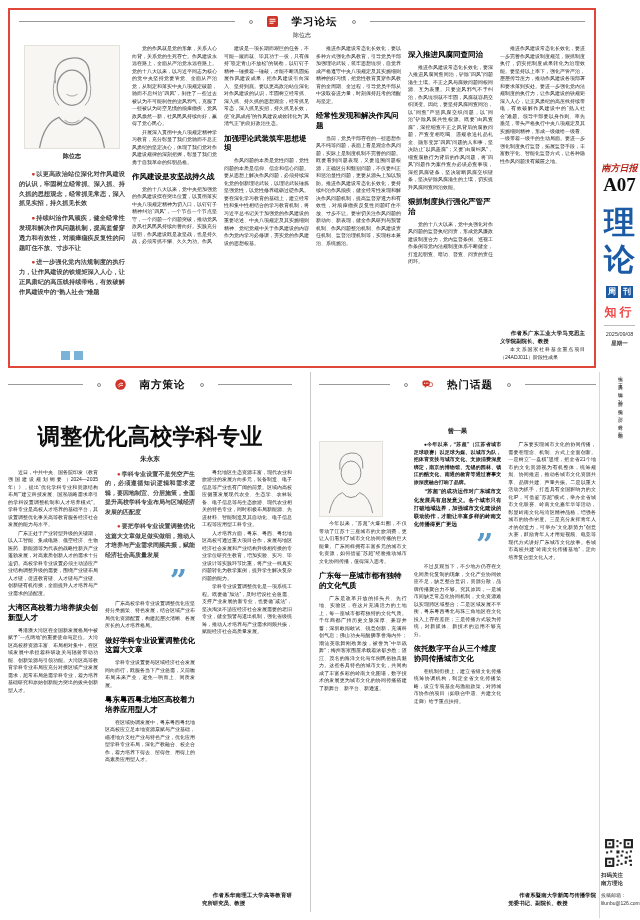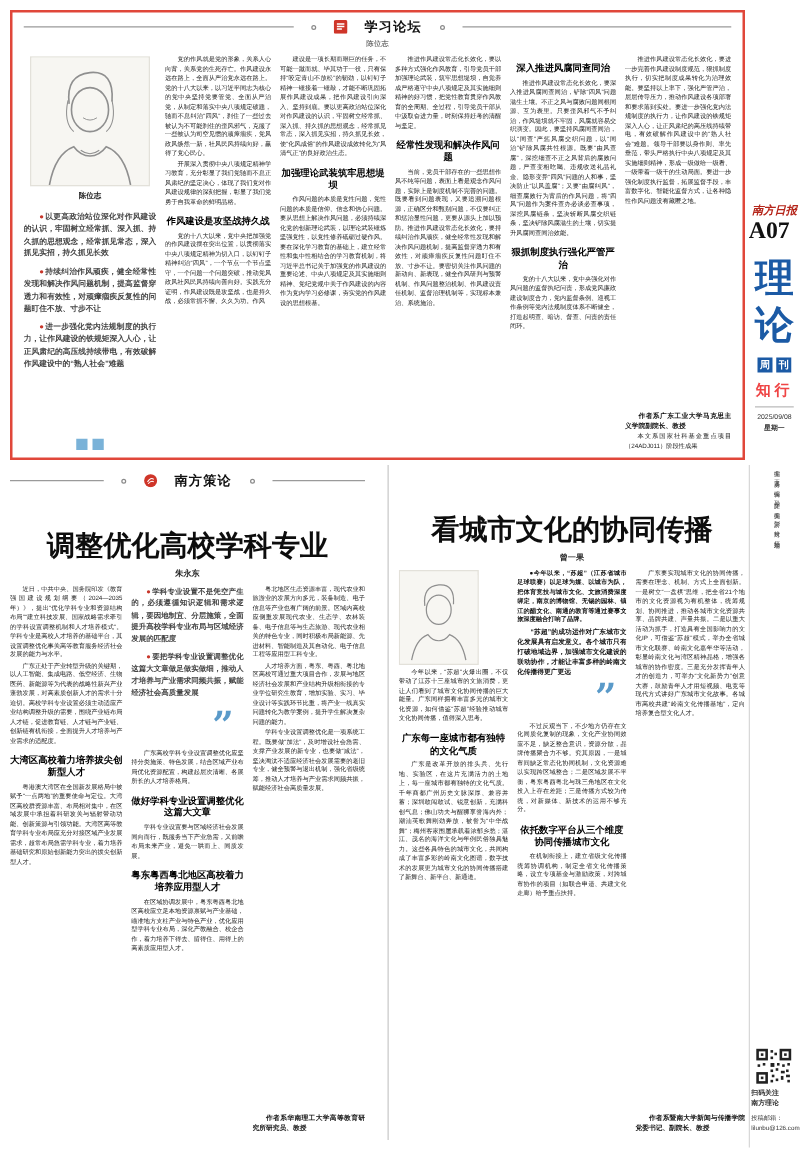--- a/index.html
+++ b/index.html
@@ -24,42 +24,42 @@
   .hl-item{font-size:6.2px;font-weight:700;color:#454545;line-height:1.58;margin:0 0 5px;text-align:justify;text-indent:2em;}
   .hl-item .dot{color:#c8372b;margin-right:1px;}
   .blue-sqs{margin-top:auto;display:flex;gap:4px;justify-content:center;padding:4px 0 2px;}
   .blue-sqs i{width:9px;height:9px;background:#7ab2d8;display:block;}
 
   .main-cols{flex:1;display:flex;gap:7px;overflow:hidden;}
   .col{flex:1;overflow:hidden;display:flex;flex-direction:column;}
   .bp,.bb,.bq,.bnote{font-size:5px;line-height:1.5;text-align:justify;text-indent:2em;margin:0 0 1px;color:#222;}
   .bb{font-weight:700;color:#111;}
   .bq{font-weight:700;color:#111;font-size:5.4px;}
-  .bh{font-size:7.5px;font-weight:900;text-align:center;color:#000;margin:5px 0 4px;line-height:1.3;}
+  .bh{font-size:7.5px;font-weight:900;color:#000;margin:5px 0 4px;line-height:1.3;}
   .bglyph{text-align:right;font-family:"DejaVu Serif","Liberation Serif",serif;font-weight:900;font-size:30px;color:#5a9ac9;line-height:0.55;padding:8px 8px 10px 0;flex:none;}
   .bbyline{font-size:5.4px;font-weight:700;text-indent:2em;margin:4px 0 1px;margin-top:auto;color:#111;line-height:1.5;text-align:justify;}
   .bnote{margin-top:0;}
   .bullets{margin:1px 0 0;}
   .bullets .hl-item{font-size:6px;}
   .portrait.small{width:64px;height:76px;margin:0 0 3px;flex:none;}
 
   
   .bottom{position:absolute;left:8px;top:372px;width:588px;height:540px;display:flex;box-sizing:border-box;}
   .art{display:flex;flex-direction:column;box-sizing:border-box;overflow:hidden;}
   .left-art{width:303px;flex:none;border-right:1px solid #c9c9c9;padding:6px 18px 4px 0;}
   .right-art{flex:1;padding:6px 0 4px 8px;}
   .headline2{margin:5px 0 0;font-family:"Liberation Serif","DejaVu Serif",serif;font-weight:900;font-size:22.5px;line-height:1.22;text-align:center;color:#0d0d0d;}
   .art-author{text-align:center;font-size:6.5px;font-weight:bold;color:#222;margin:4px 0 2px;}
   .art-cols{flex:1;display:flex;gap:7px;overflow:hidden;margin-top:3px;}
 
   
   .sidebar{position:absolute;left:599px;top:0;width:41px;height:920px;}
   .sidebar::before{content:"";position:absolute;left:0;top:372px;bottom:2px;width:1px;background:#d8d8d8;}
   .s-logo{position:absolute;top:162px;left:0;right:0;text-align:center;font-family:"Liberation Serif",serif;font-style:italic;font-weight:900;font-size:9px;color:#b5251a;letter-spacing:0;}
-  .s-page{position:absolute;top:174px;left:0;right:0;text-align:left;font-family:"Liberation Serif",serif;font-weight:700;font-size:19px;color:#111;}
+  .s-page{position:absolute;top:174px;left:0;right:0;text-align:center;font-family:"Liberation Serif",serif;font-weight:700;font-size:19px;color:#111;}
   .s-ed{position:absolute;top:204px;left:0;right:0;text-align:center;font-family:"Liberation Serif","DejaVu Serif",serif;font-weight:900;font-size:31px;line-height:37px;color:#1b5aa5;}
   .s-weekly{position:absolute;top:286px;left:0;right:0;display:flex;justify-content:center;gap:3px;}
   .s-weekly b{width:12px;height:12px;background:#1b5aa5;color:#fff;font-size:8px;line-height:12px;text-align:center;font-weight:700;}
   .s-sub{position:absolute;top:304px;left:0;right:0;text-align:center;font-size:12px;font-weight:700;letter-spacing:3px;color:#ef4444;}
   .s-hr{position:absolute;top:325px;left:5px;right:5px;height:1px;background:#bbb;}
   .s-date{position:absolute;top:330px;left:0;right:0;text-align:center;font-size:5.5px;color:#333;line-height:1.6;}
   .s-date b{display:block;font-size:5.5px;}
   .s-credits{position:absolute;top:372px;left:0;right:0;display:flex;justify-content:center;height:150px;}
   .s-credits span{writing-mode:vertical-rl;font-size:4.8px;letter-spacing:1px;color:#444;}
   .s-qr{position:absolute;top:838px;left:5px;width:30px;height:30px;}
@@ -188,23 +188,39 @@
           <div class="col">
             <p class="bp">粤北地区生态资源丰富，现代农业和旅游业的发展方向多元，装备制造、电子信息等产业也有广阔的前景。区域内高校应侧重发展现代农业、生态学、农林装备、电子信息等与生态旅游、现代农业相关的特色专业，同时积极布局新能源、先进材料、智能制造及其自动化、电子信息工程等应用型工科专业。</p>
             <p class="bp">人才培养方面，粤东、粤西、粤北地区高校可通过重大项目合作，发展与地区经济社会发展和产业结构升级相衔接的专业学位研究生教育，增加实验、实习、毕业设计等实践环节比重，将产业一线真实问题转化为教学案例，提升学生解决复杂问题的能力。</p>
             <p class="bp">学科专业设置调整优化是一项系统工程。既要做“加法”，及时增设社会急需、支撑产业发展的新专业，也要做“减法”，坚决淘汰不适应经济社会发展需要的老旧专业，健全预警与退出机制，强化省级统筹，推动人才培养与产业需求同频共振，赋能经济社会高质量发展。</p>
             <p class="bbyline">作者系华南理工大学高等教育研究所研究员、教授</p>
           </div>
         </div>
     </section>
 
     <section class="art right-art">
+      <div class="sec-head">
+        <span class="rule"></span>
+        <span class="odot"></span>
+        <span class="sec-icon">
+          <svg viewBox="0 0 12 11">
+              <rect x="0.5" y="1" width="8" height="6" rx="2" fill="#cf3529"></rect>
+              <path d="M3 7 l0 2.2 2.4-2.2z" fill="#cf3529"></path>
+              <rect x="6.5" y="3.5" width="5" height="4.2" rx="1.6" fill="none" stroke="#cf3529" stroke-width="0.8"></rect>
+              <circle cx="2.8" cy="4" r="0.6" fill="#fff"></circle>
+              <circle cx="4.6" cy="4" r="0.6" fill="#fff"></circle>
+              <circle cx="6.4" cy="4" r="0.6" fill="#fff"></circle>
+            </svg>
+        </span>
+        <span class="sec-label">热门话题</span>
+        <span class="odot"></span>
+        <span class="rule"></span>
+      </div>
       <h2 class="headline2">
         <br>
-        <span>看城市文化的协同传播</span>
       </h2>
       <div class="art-author">曾一果</div>
       <div class="art-cols">
           <div class="col">
             <div class="portrait small">
               <svg viewBox="0 0 100 110">
                 <rect width="100" height="110" fill="#f7f6f2"></rect>
                 <g fill="none" stroke="#8f8f8f" stroke-width="1.6">
                   <path d="M32 40 q-3 -25 18 -27 q21 -2 19 25"></path>
                   <ellipse cx="50" cy="45" rx="16" ry="19"></ellipse>

